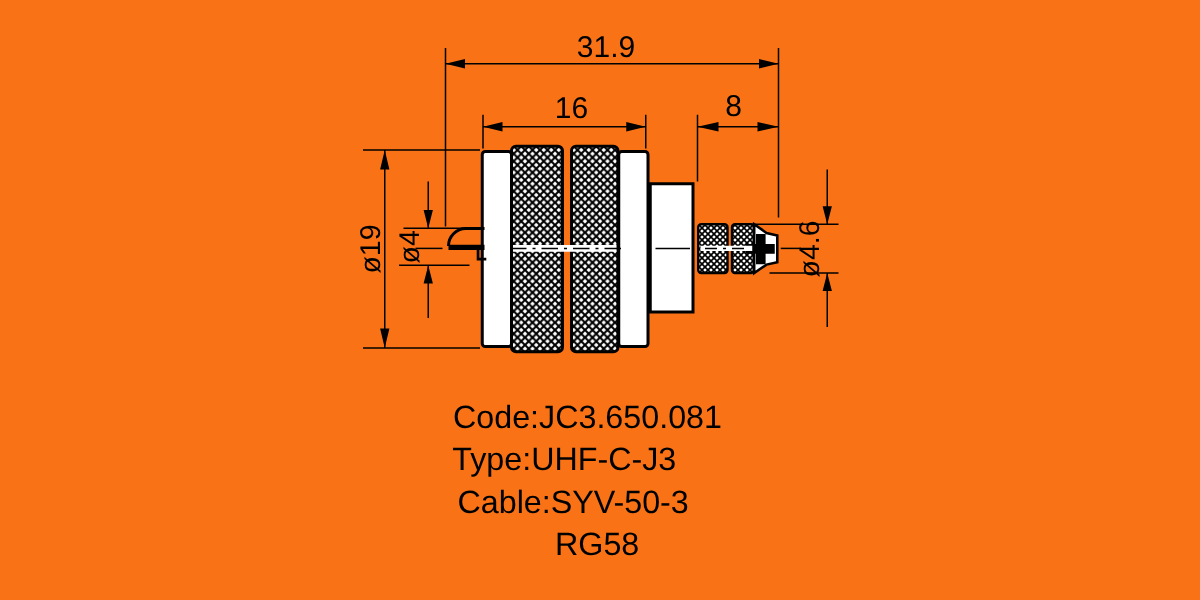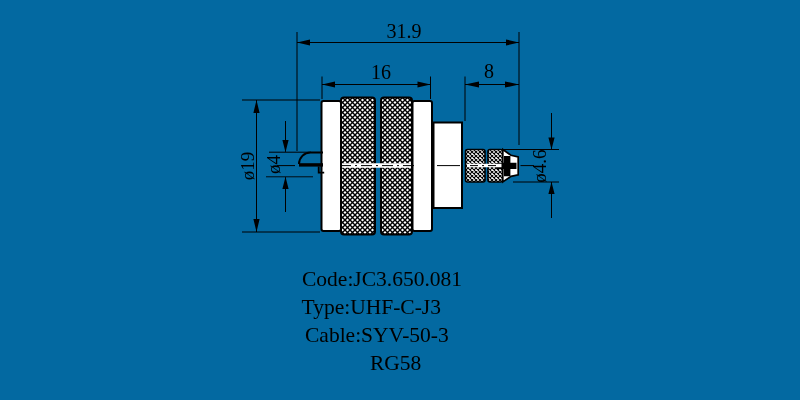--- a/index.html
+++ b/index.html
@@ -1,20 +1,20 @@
 <!DOCTYPE html>
 <html><head>
 <meta charset="utf-8">
 <style>
   html,body{margin:0;padding:0;background:#ffffff;}
   .stage{
     position:relative;
     width:800px;height:400px;
-    background:#0369a1;
-    font-family:Liberation Serif, serif;
+    background:#f97316;
+    font-family:Liberation Sans, sans-serif;
     overflow:hidden;
   }
   svg{display:block;}
   text{fill:#000000;}
   .dim-text{font-size:20px;}
   .dim-text-rot{font-size:19px;}
   .caption-text{font-size:21.5px;}
 </style>
 </head>
 <body>

